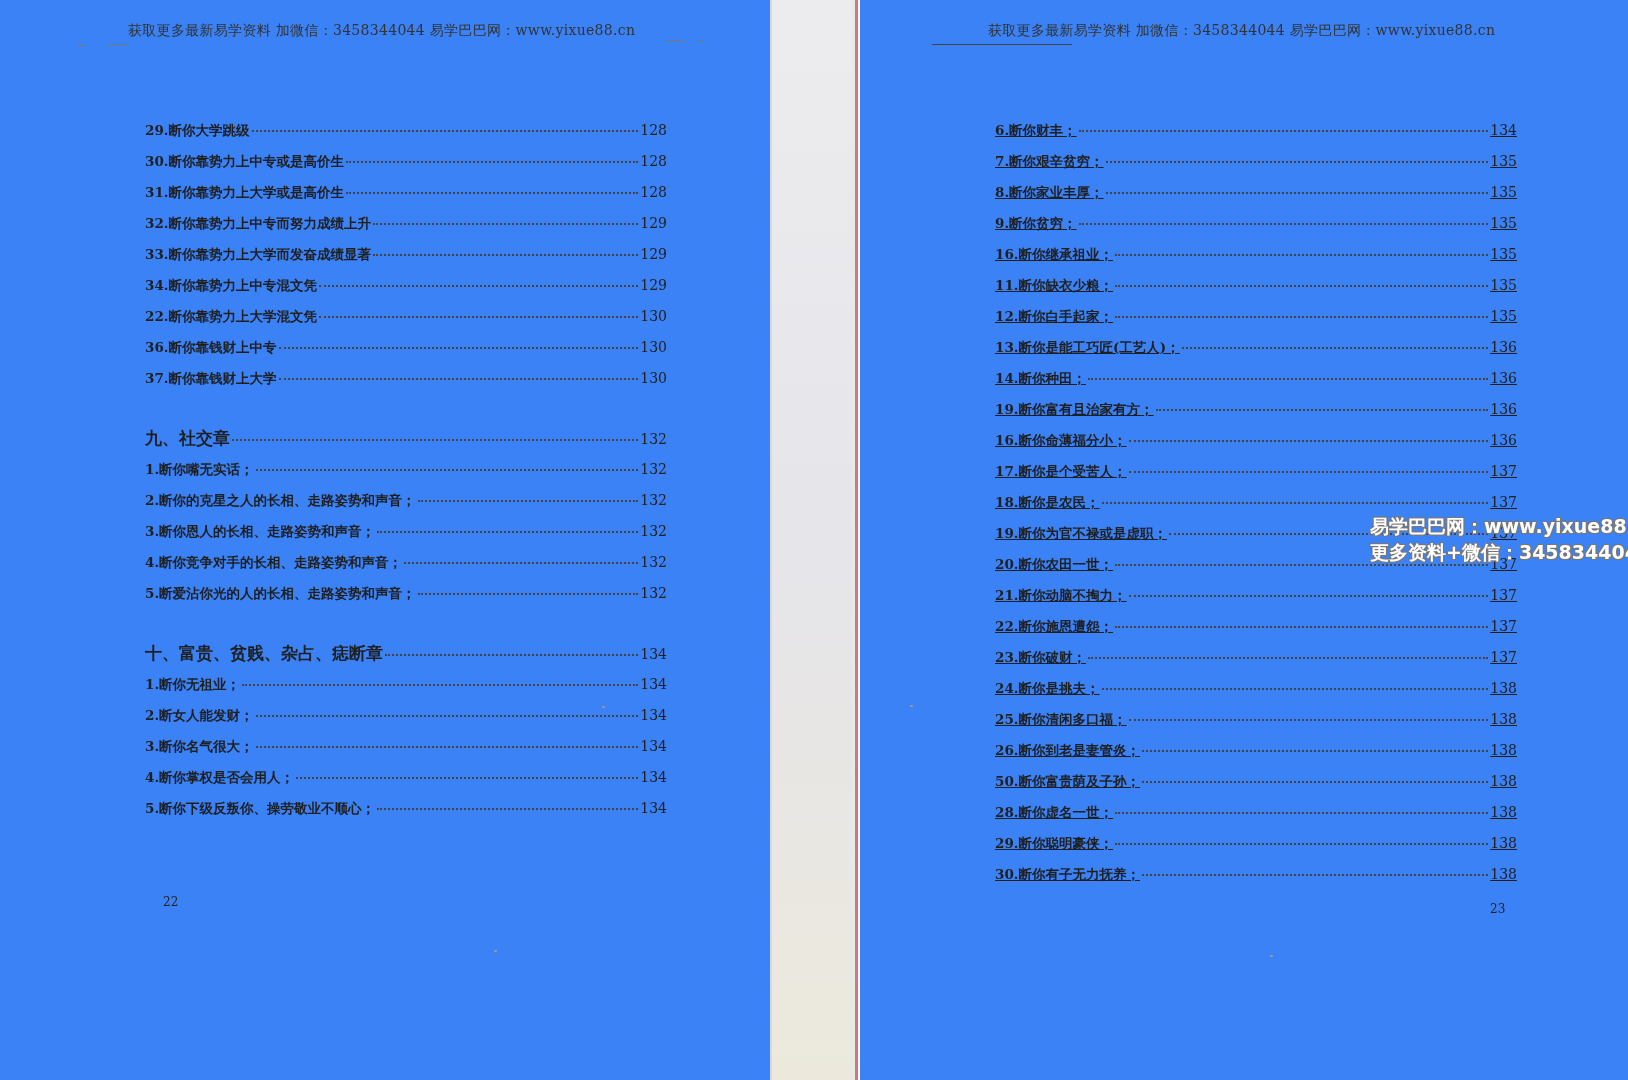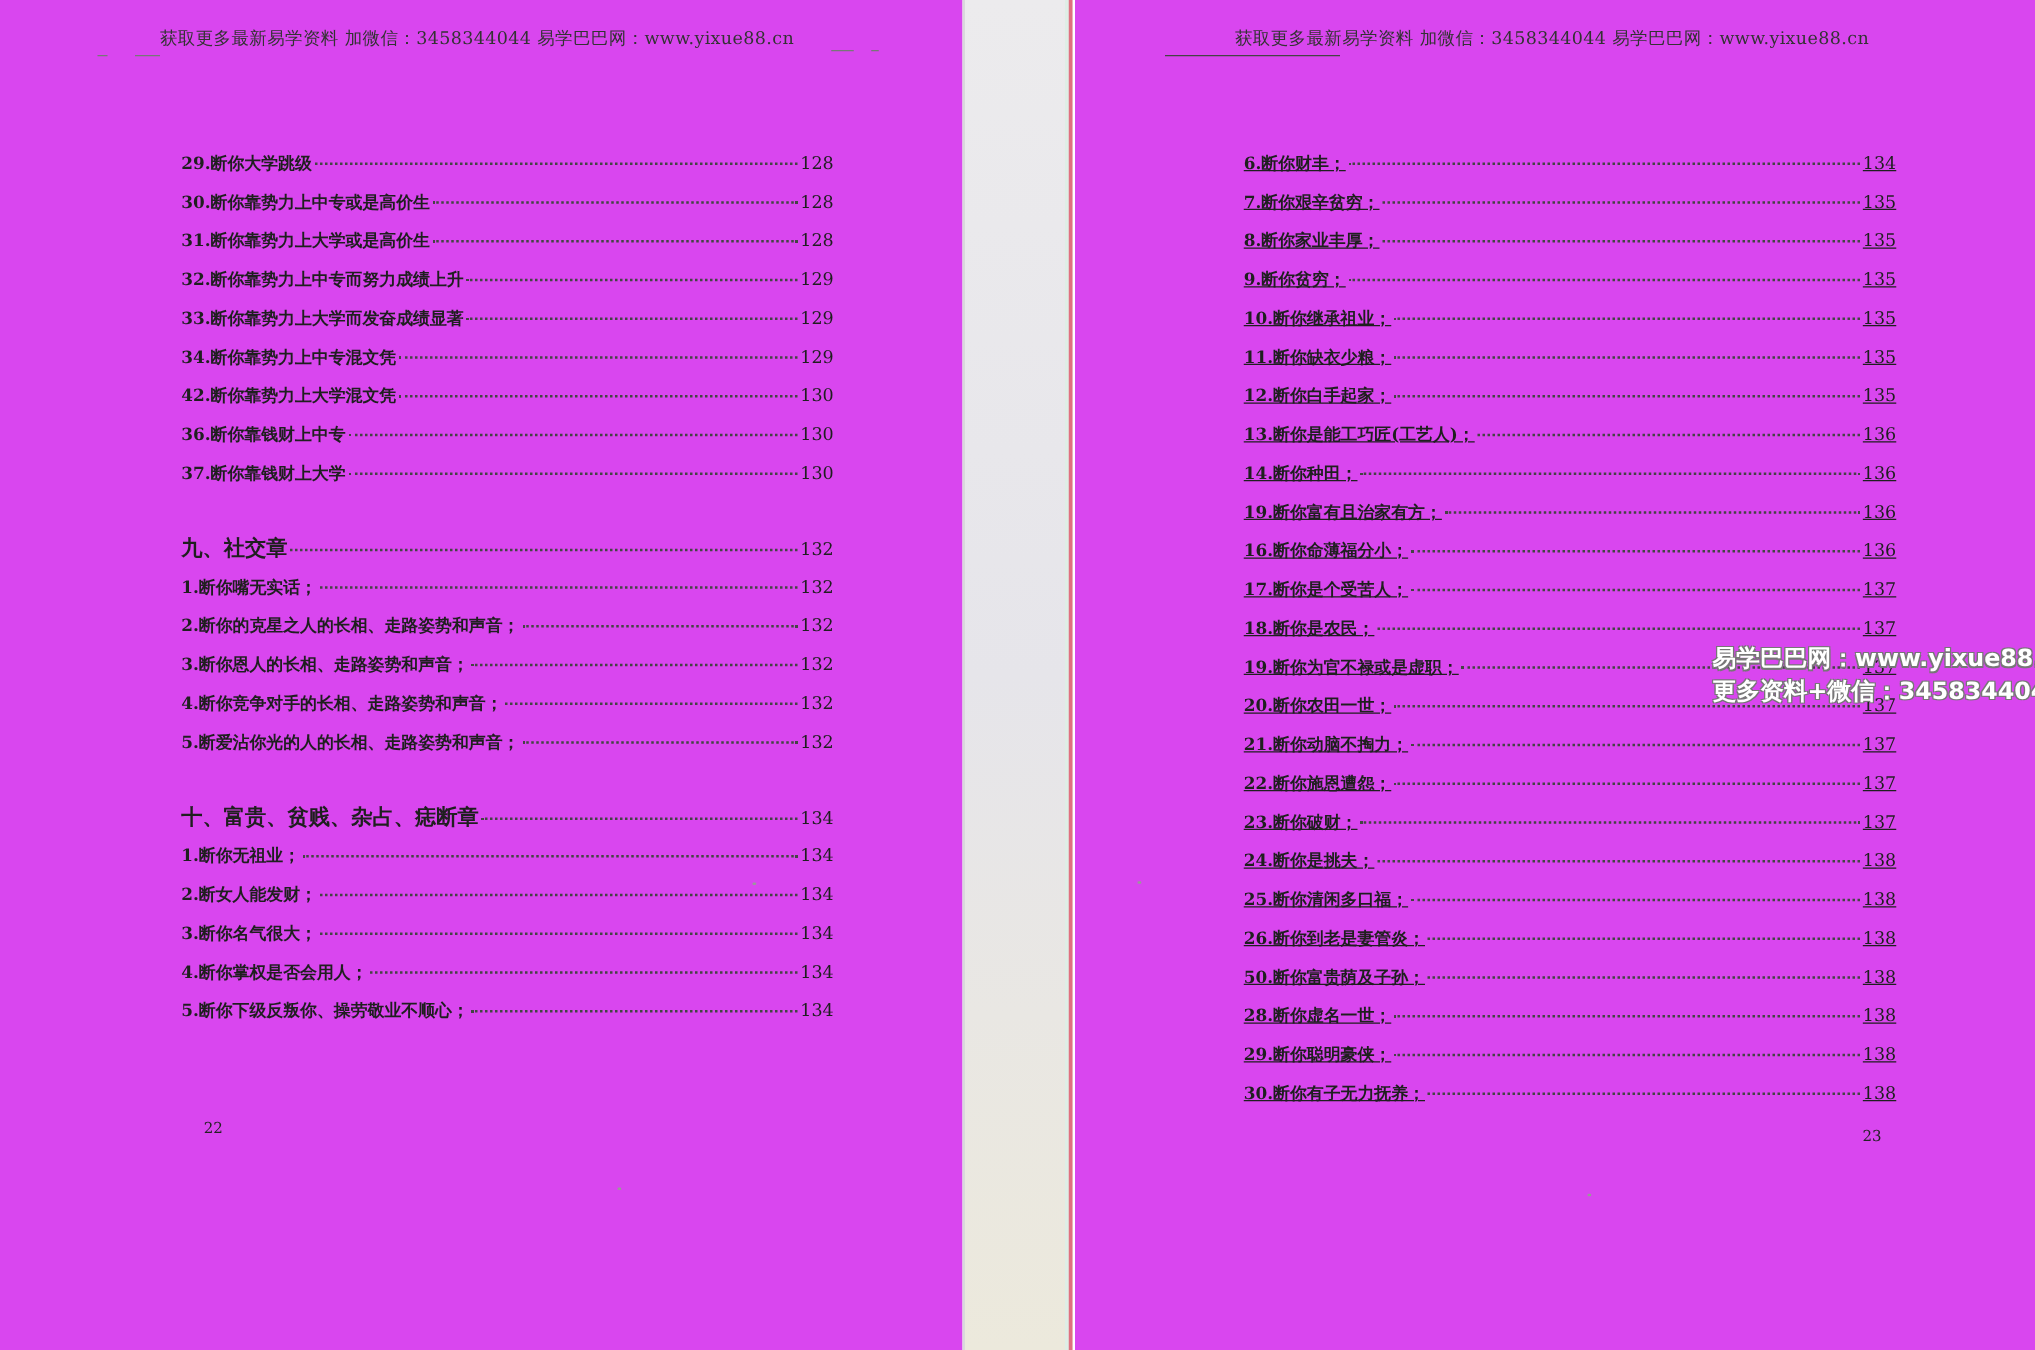--- a/index.html
+++ b/index.html
@@ -2,21 +2,21 @@
 <html><head>
 <meta charset="utf-8">
 <style>
   html, body { margin:0; padding:0; }
   body {
     width:1628px; height:1080px; overflow:hidden; position:relative;
     background:#ffffff;
     font-family:"DejaVu Serif", "Liberation Serif", serif;
     color:#1a1a1a;
   }
-  .page { position:absolute; top:0; height:1080px; background:#d946ef; }
+  .page { position:absolute; top:0; height:1080px; background:#3b82f6; }
   .page-left { left:0; width:770px; }
   .page-right { left:860px; width:768px; }
   .gutter {
     position:absolute; left:770px; top:0; width:86px; height:1080px;
     background:linear-gradient(#ecebed, #e6e5ea 50%, #ece9dc);
     border-left:2px solid #d9d9dc;
   }
   .spine {
     position:absolute; left:855px; top:0; width:3px; height:1080px;
     background:#e07080;
@@ -93,21 +93,21 @@
           <span class="label">33.断你靠势力上大学而发奋成绩显著</span>
           <span class="dots"></span>
           <span class="pg">129</span>
         </div>
       <div class="row">
           <span class="label">34.断你靠势力上中专混文凭</span>
           <span class="dots"></span>
           <span class="pg">129</span>
         </div>
       <div class="row">
-          <span class="label">42.断你靠势力上大学混文凭</span>
+          <span class="label">22.断你靠势力上大学混文凭</span>
           <span class="dots"></span>
           <span class="pg">130</span>
         </div>
       <div class="row">
           <span class="label">36.断你靠钱财上中专</span>
           <span class="dots"></span>
           <span class="pg">130</span>
         </div>
       <div class="row">
           <span class="label">37.断你靠钱财上大学</span>
@@ -211,21 +211,21 @@
         <span class="label">8.断你家业丰厚；</span>
         <span class="dots"></span>
         <span class="pg">135</span>
       </div>
     <div class="row">
         <span class="label">9.断你贫穷；</span>
         <span class="dots"></span>
         <span class="pg">135</span>
       </div>
     <div class="row">
-        <span class="label">10.断你继承祖业；</span>
+        <span class="label">16.断你继承祖业；</span>
         <span class="dots"></span>
         <span class="pg">135</span>
       </div>
     <div class="row">
         <span class="label">11.断你缺衣少粮；</span>
         <span class="dots"></span>
         <span class="pg">135</span>
       </div>
     <div class="row">
         <span class="label">12.断你白手起家；</span>

